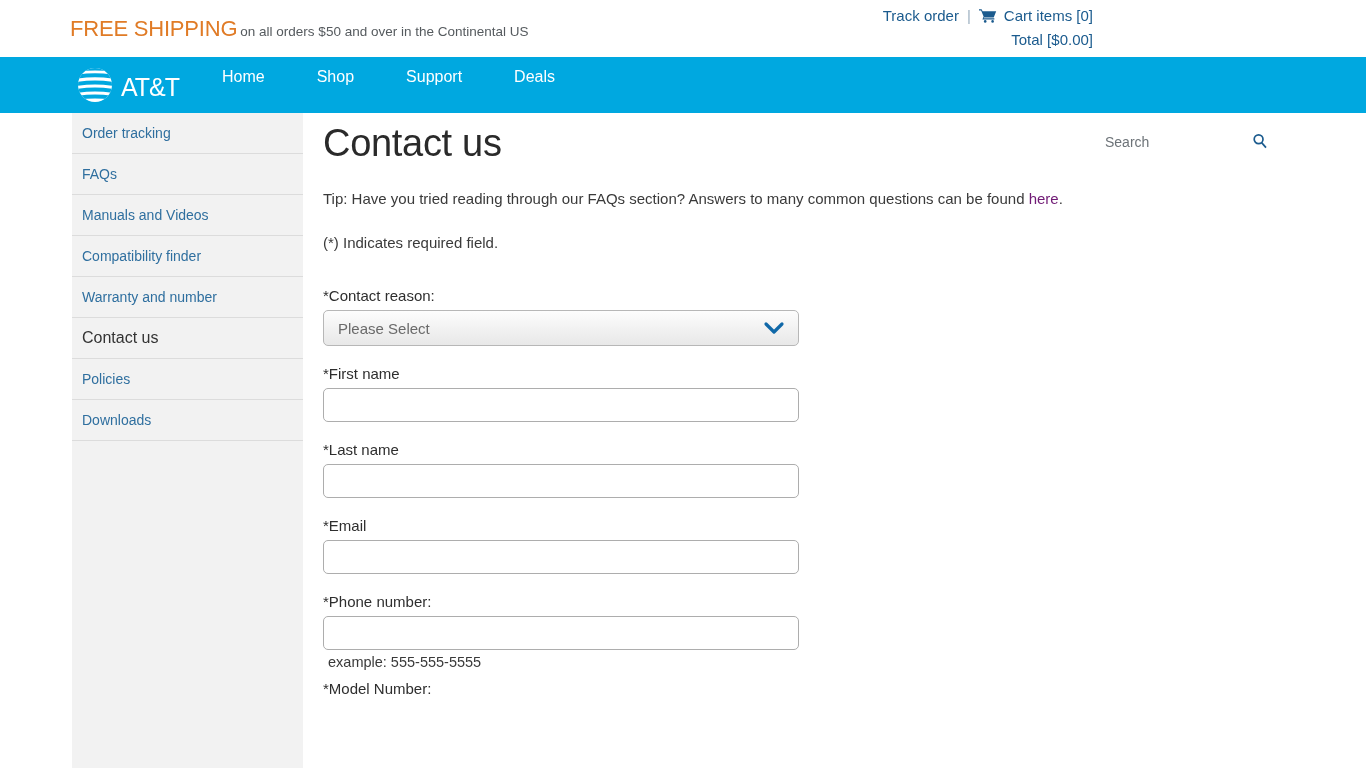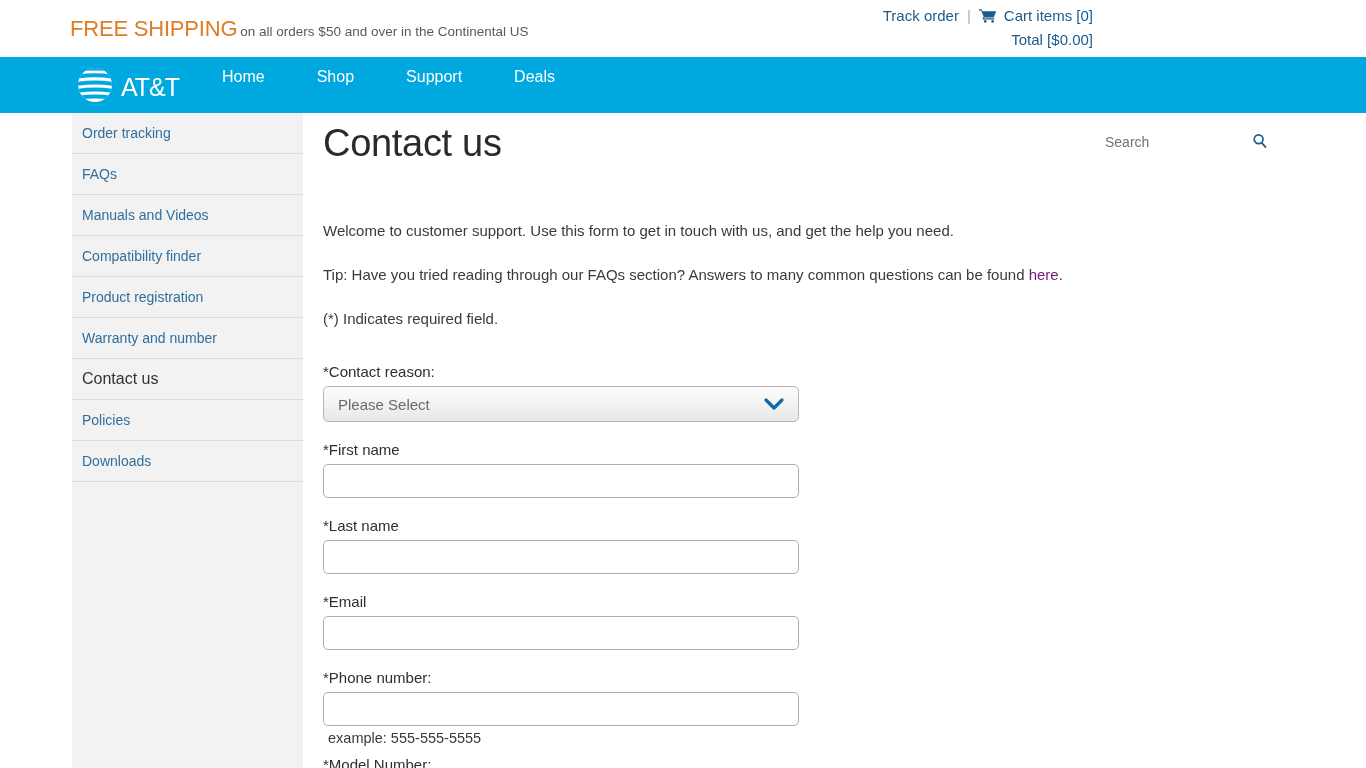--- a/index.html
+++ b/index.html
@@ -271,40 +271,36 @@
   <div class="side-item">
     <a href="#">FAQs</a>
   </div>
   <div class="side-item">
     <a href="#">Manuals and Videos</a>
   </div>
   <div class="side-item">
     <a href="#">Compatibility finder</a>
   </div>
   <div class="side-item">
-    <a href="#">Product registration</a>
-  </div>
-  <div class="side-item">
     <a href="#">Warranty and number</a>
   </div>
   <div class="side-item active">
     <span>Contact us</span>
   </div>
   <div class="side-item">
     <a href="#">Policies</a>
   </div>
   <div class="side-item">
     <a href="#">Downloads</a>
   </div>
 </nav>
 
 <main class="main">
   <h1 class="page-title">Contact us</h1>
 
-  <p class="para p1">Welcome to customer support. Use this form to get in touch with us, and get the help you need.</p>
 
   <p class="para p2">
     <span>Tip: Have you tried reading through our FAQs section? Answers to many common questions can be found </span><a class="inline-link" href="#">here</a><span>.</span>
   </p>
 
   <p class="para p3">(*) Indicates required field.</p>
 
   <form class="form">
 
     <div class="field-block">

